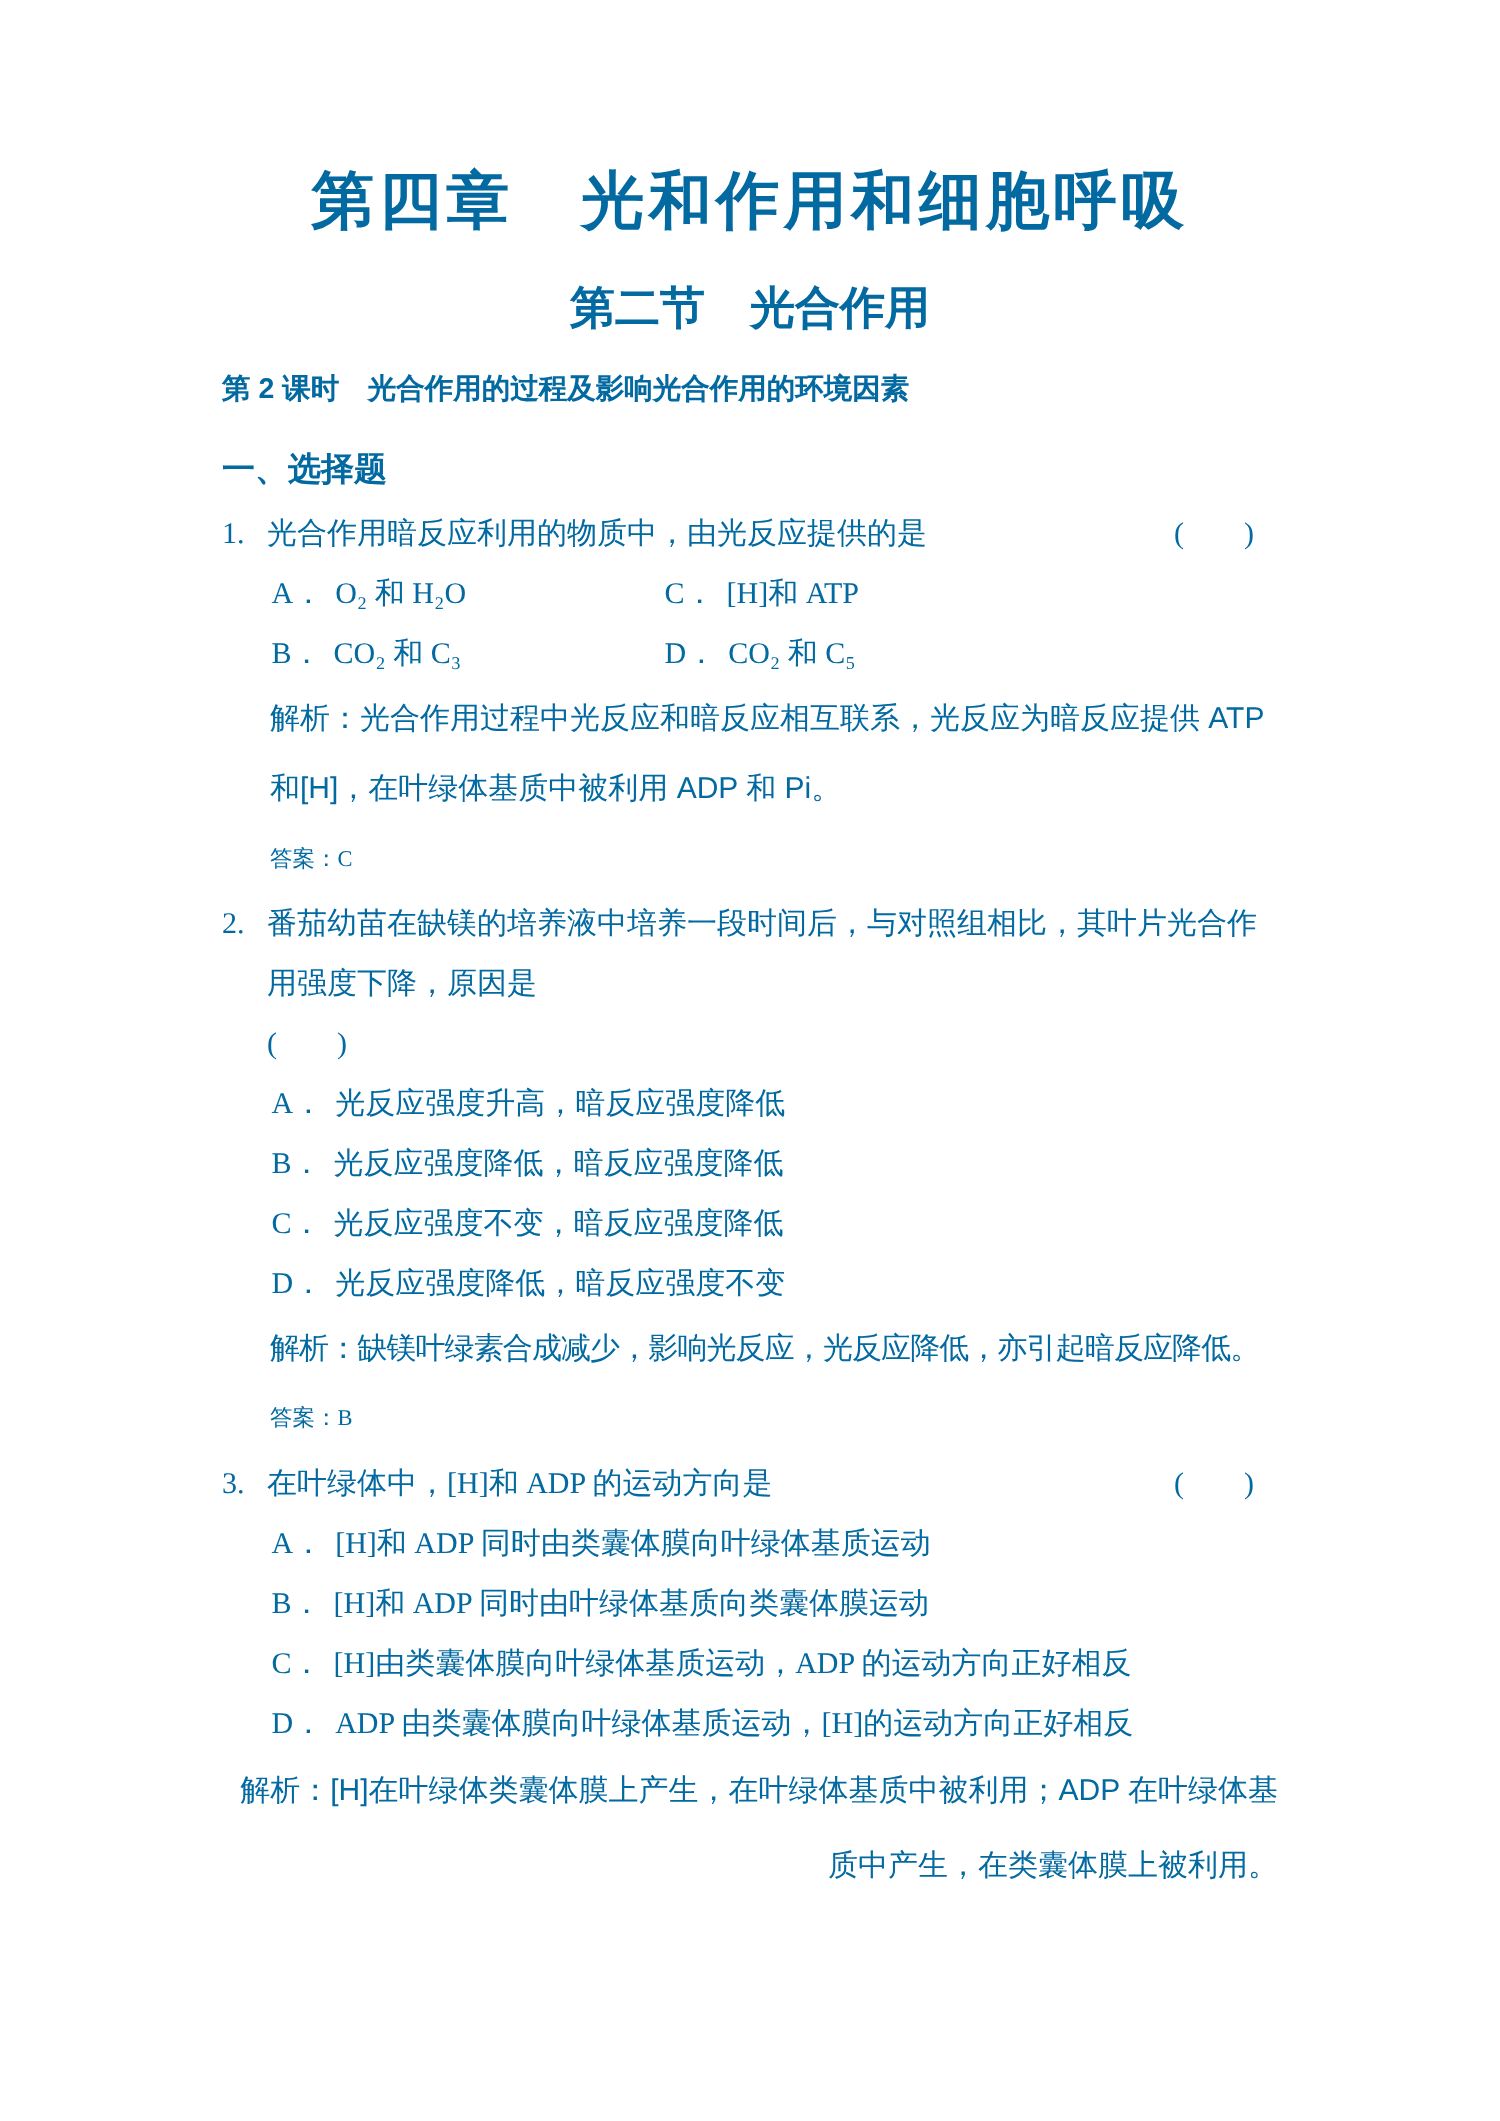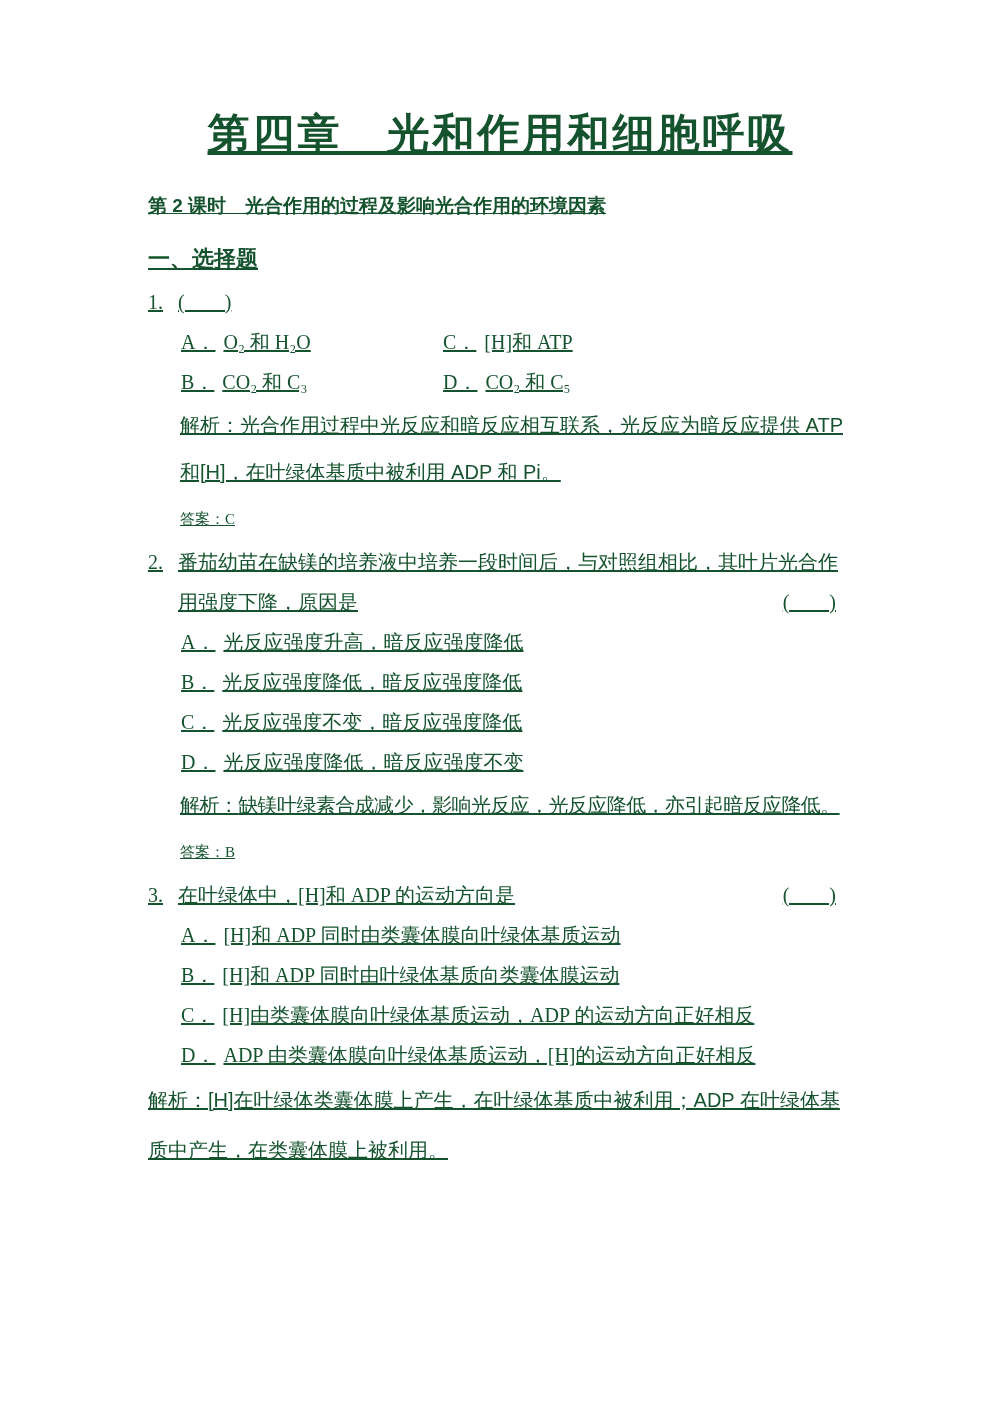--- a/index.html
+++ b/index.html
@@ -1,21 +1,20 @@
 <!DOCTYPE html>
 <html><head>
 <meta charset="utf-8">
 <style>
   html,body { margin:0; padding:0; background:#888; }
   .page {
     width:1000px; height:1414px;
-    background:#ffffff; color:#14532d;
+    background:#ffffff; color:#0369a1;
     margin:0 auto; position:relative; overflow:hidden;
     font-family:"Liberation Serif","DejaVu Serif",serif;
-    text-decoration:underline;
   }
   .content { padding:108px 148px 0 148px; }
 
   
   .chapter-title {
     text-align:center; font-weight:bold; font-size:42px; line-height:52px;
     margin:0 0 28px 0; letter-spacing:3px;
     font-family:"DejaVu Serif","Liberation Serif",serif;
   }
   .section-title {
@@ -35,58 +34,60 @@
   .part-heading {
     font-size:22px; line-height:30px; margin:0 0 8px 0; font-weight:bold;
     font-family:"Liberation Sans","DejaVu Sans",sans-serif;
   }
 
   
   .question { font-size:20px; }
   .q-line { display:flex; line-height:40px; }
   .q-num { flex:0 0 30px; }
   .q-stem { flex:1 1 auto; }
-  .q-cont { padding-left:30px; display:flex; line-height:40px; }
+  .q-cont { padding-left:30px; display:flex; line-height:40px;flex-direction:column; }
   .q-cont .q-stem2 { flex:1 1 auto; }
   .paren { flex:0 0 auto; padding-right:16px; white-space:pre; }
 
   .options-grid {
     display:grid; grid-template-columns:262px 1fr;
     padding-left:33px; line-height:40px;
   }
   .options-list { padding-left:33px; }
   .option { line-height:40px; white-space:nowrap; }
   .opt-label { margin-right:8px; }
 
   
   .analysis { padding-left:32px; font-family:"Liberation Sans","DejaVu Sans",sans-serif; font-size:20px; }
-  .analysis.no-indent { padding-left:0; }
+  .analysis.no-indent { padding-left:0;text-align:right; }
   .a-line { line-height:47px; white-space:nowrap; }
   .a-line.wide { line-height:50px; }
   .a-line.tight { letter-spacing:-0.6px; }
   .answer-line {
     padding-left:32px; line-height:46px; font-size:15px;
     font-family:"Liberation Sans","DejaVu Sans",sans-serif;
   }
   .answer-value { font-family:"Liberation Serif","DejaVu Serif",serif; }
 </style>
 </head>
 <body>
 
 <div class="page">
   <div class="content">
 
     <h1 class="chapter-title">第四章　光和作用和细胞呼吸</h1>
+    <h2 class="section-title">第二节　光合作用</h2>
     <h3 class="lesson-title">第 2 课时　光合作用的过程及影响光合作用的环境因素</h3>
 
     <div class="part-heading">一、选择题</div>
 
     <section class="question">
       <div class="q-line">
         <span class="q-num">1.</span>
+        <span class="q-stem">光合作用暗反应利用的物质中，由光反应提供的是</span>
         <span class="paren">(　　)</span>
       </div>
       <div class="options-grid">
         <div class="option">
           <span class="opt-label">A．</span><span>O₂ 和 H₂O</span>
         </div>
         <div class="option">
           <span class="opt-label">C．</span><span>[H]和 ATP</span>
         </div>
         <div class="option">

